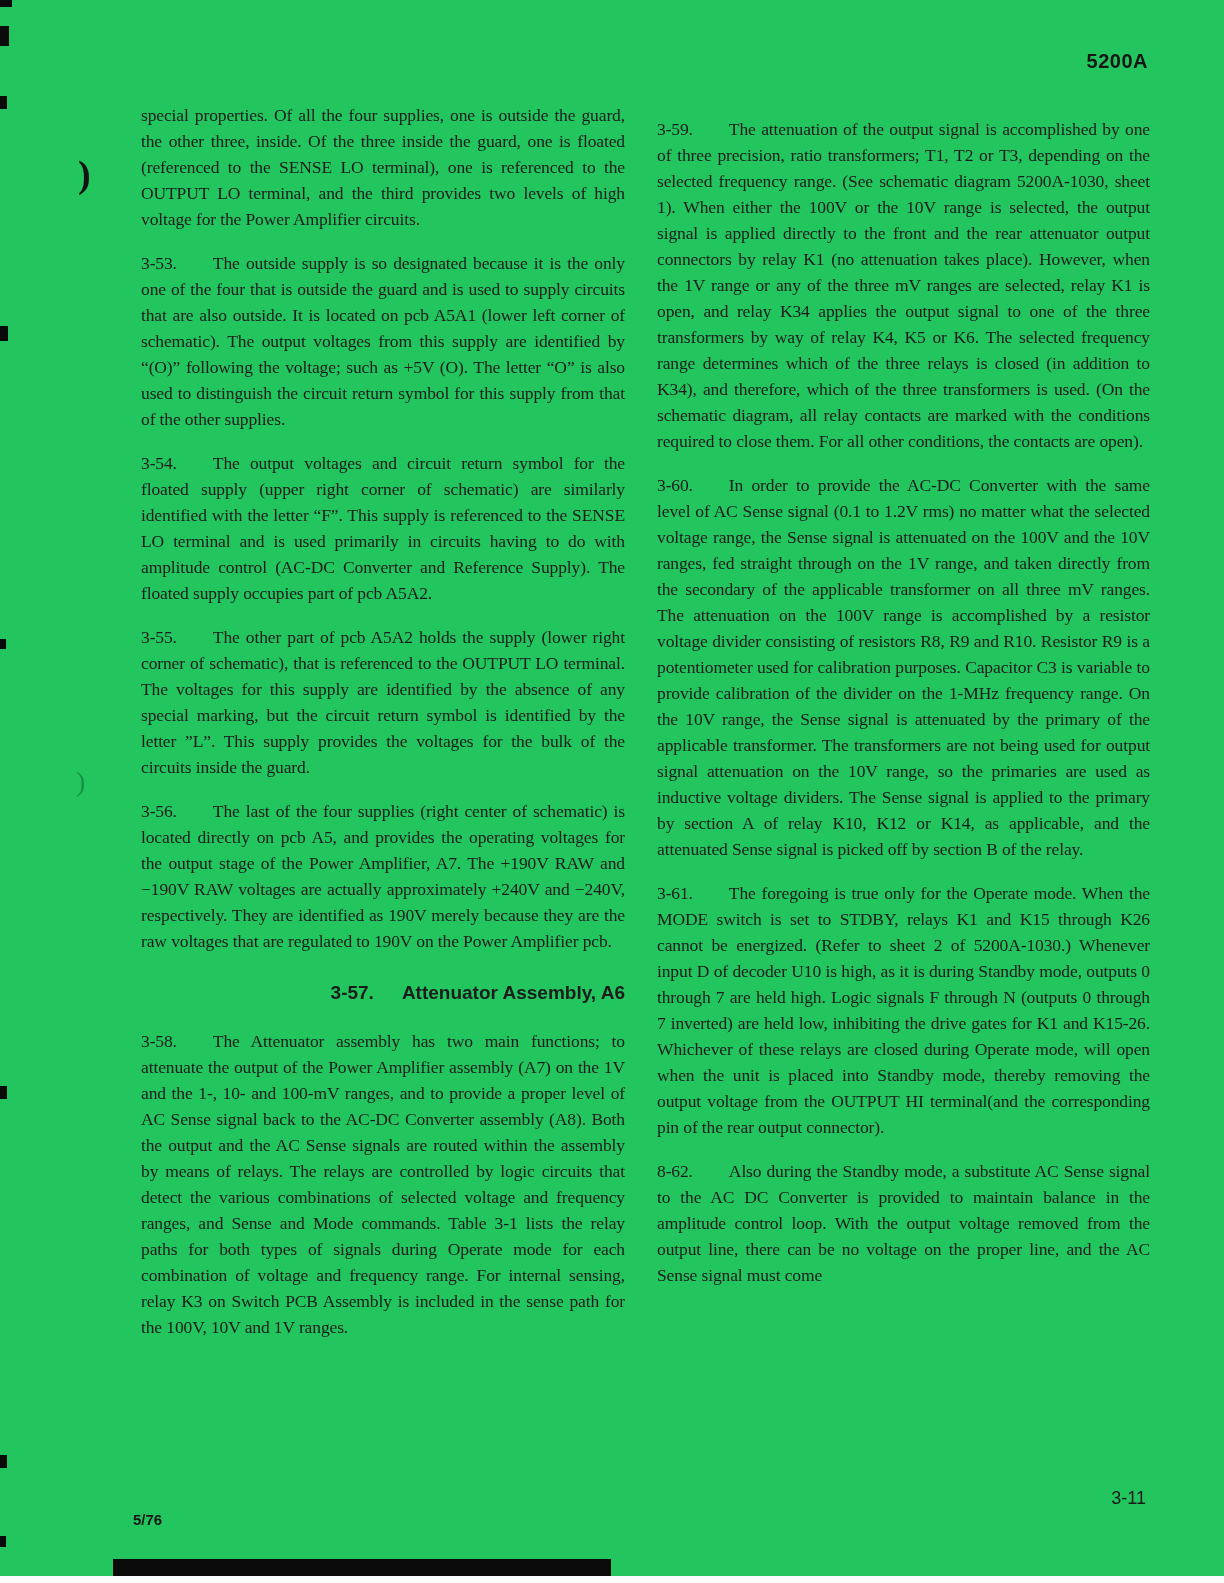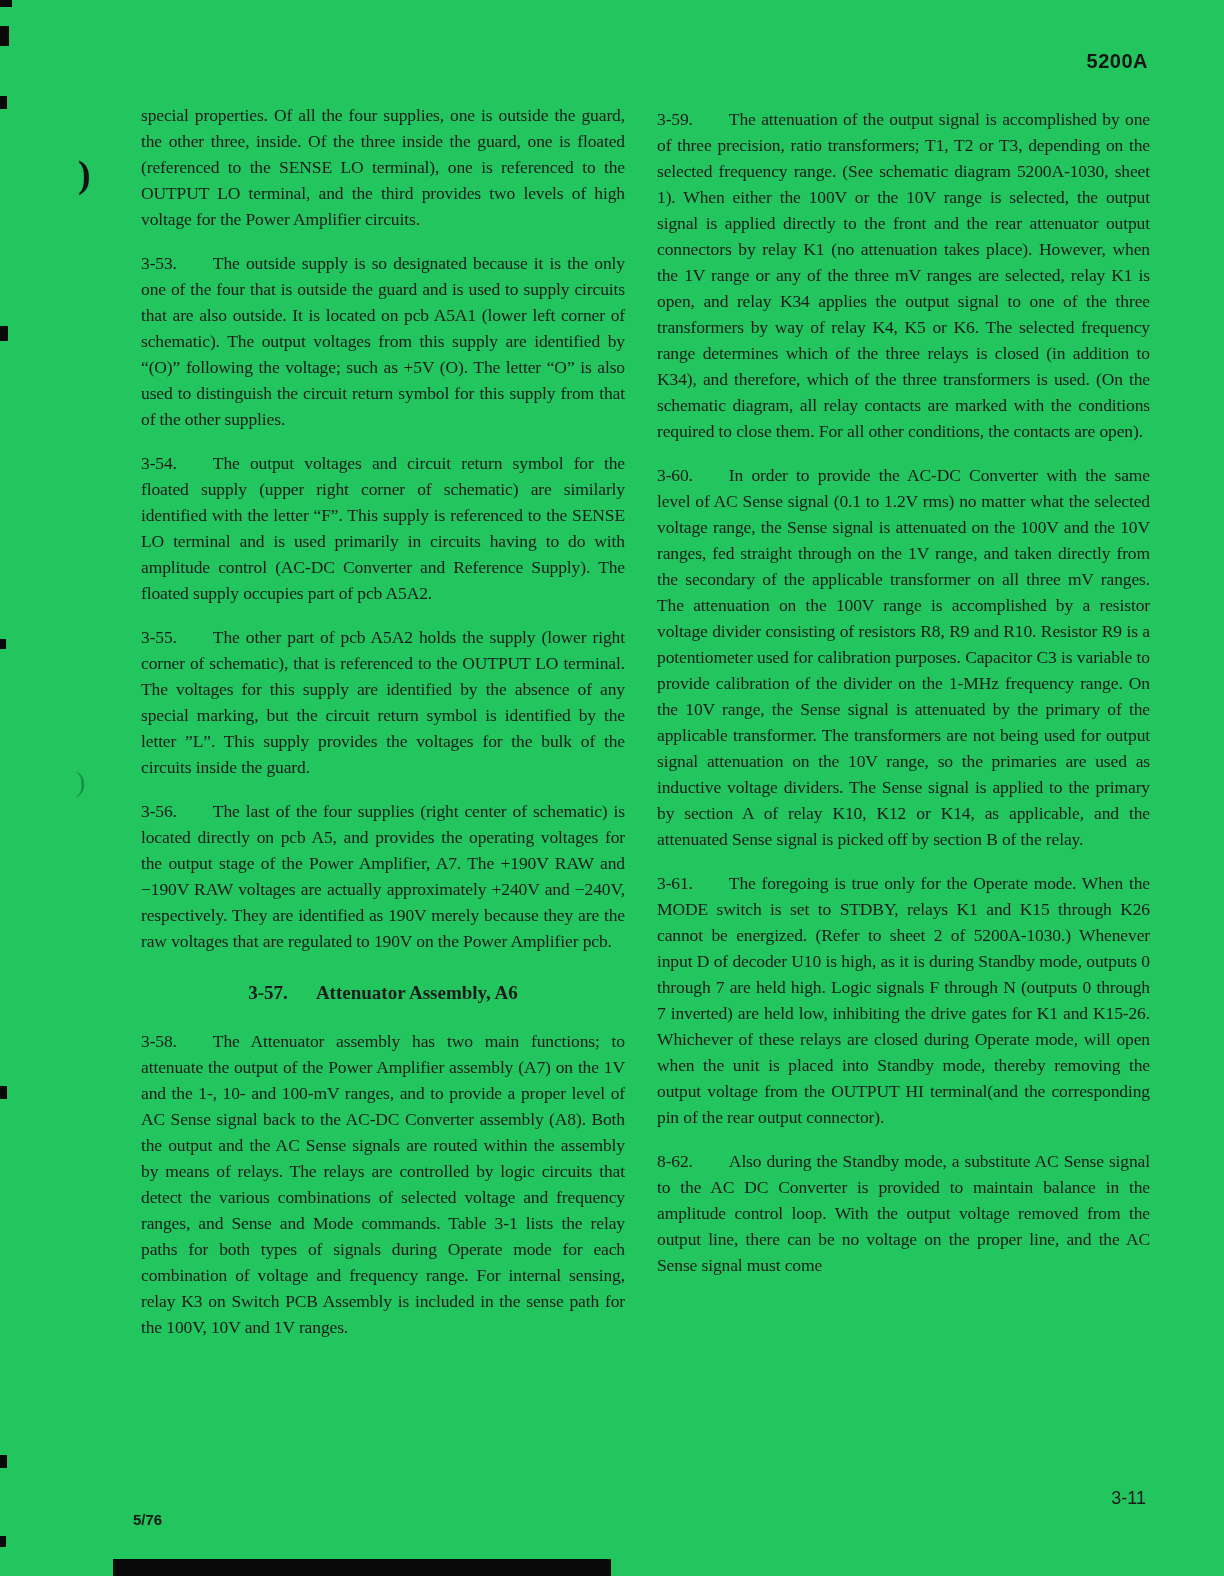--- a/index.html
+++ b/index.html
@@ -23,30 +23,30 @@
     color: #161616;
   }
   .col {
     position: absolute;
     text-align: justify;
     font-size: 17.5px;
     line-height: 26px;
     letter-spacing: -0.12px;
   }
   .col-left  { left: 141px; top: 102px; width: 484px; }
-  .col-right { left: 657px; top: 106px; width: 493px; font-family: Liberation Serif, serif; }
+  .col-right { left: 657px; top: 116px; width: 493px; font-family: Liberation Serif, serif; }
   .para { margin: 0 0 18px 0; }
   .pnum { margin-right: 36px; }
   .heading {
-    font-family: Liberation Serif, serif;
+    font-family: Liberation Sans, sans-serif;
     font-weight: 700;
     font-size: 19px;
     letter-spacing: 0;
     margin: 26px 0 22px 0;
-    text-align: center;
+    text-align: right;
   }
   .hnum { margin-right: 28px; }
   .footer-left {
     position: absolute;
     left: 133px;
     top: 1511px;
     font-family: "Liberation Sans", sans-serif;
     font-weight: 700;
     font-size: 15px;
     color: #161616;

